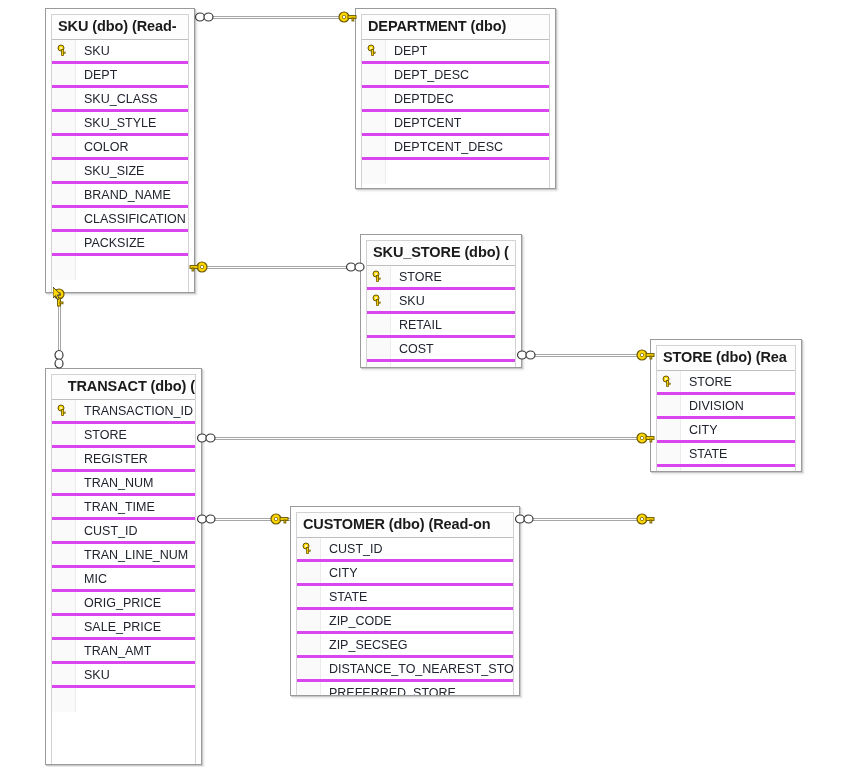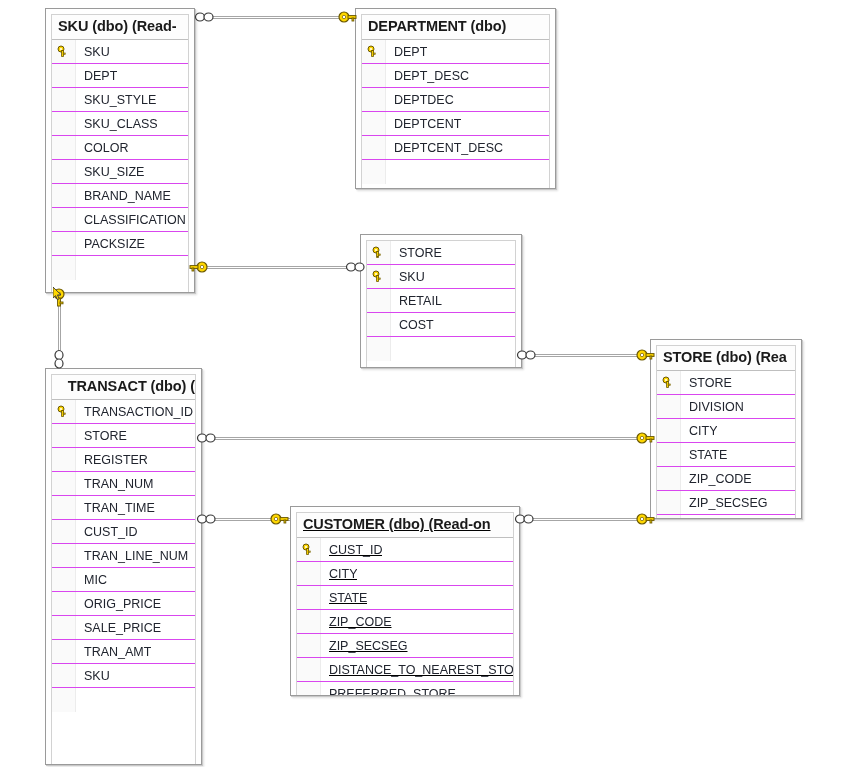--- a/index.html
+++ b/index.html
@@ -52,21 +52,21 @@
     overflow: hidden;
     line-height: 17px;
   }
   .col-list {
     display: block;
   }
   .col-row {
     display: flex;
     align-items: center;
     height: 24px;
-    border-bottom: 1px solid #d946ef;
+    border-bottom: 3px solid #d946ef;
     box-sizing: border-box;
     background: #ffffff;
     white-space: nowrap;
   }
   .col-row.empty { border-bottom: none; }
   .key-cell {
     width: 24px;
     min-width: 24px;
     height: 100%;
     border-right: 1px solid #ececec;
@@ -261,25 +261,25 @@
             </svg>
           </div>
           <div class="col-name">SKU</div>
         </div>
         <div class="col-row">
           <div class="key-cell"></div>
           <div class="col-name">DEPT</div>
         </div>
         <div class="col-row">
           <div class="key-cell"></div>
+          <div class="col-name">SKU_CLASS</div>
+        </div>
+        <div class="col-row">
+          <div class="key-cell"></div>
           <div class="col-name">SKU_STYLE</div>
-        </div>
-        <div class="col-row">
-          <div class="key-cell"></div>
-          <div class="col-name">SKU_CLASS</div>
         </div>
         <div class="col-row">
           <div class="key-cell"></div>
           <div class="col-name">COLOR</div>
         </div>
         <div class="col-row">
           <div class="key-cell"></div>
           <div class="col-name">SKU_SIZE</div>
         </div>
         <div class="col-row">
@@ -336,20 +336,21 @@
         <div class="col-row empty">
           <div class="key-cell"></div>
           <div class="col-name"></div>
         </div>
       </div>
     </div>
   </div>
 
   <div class="table-box" style="left:360px; top:234px; width:162px; height:134px;">
     <div class="table-inner">
+      <div class="table-title">SKU_STORE (dbo) (</div>
       <div class="col-list">
         <div class="col-row">
           <div class="key-cell">
             <svg class="key-glyph" width="13" height="13" viewBox="0 0 13 13">
               <circle cx="4" cy="4" r="3" fill="#ffd700" stroke="#6b5800" stroke-width="1"></circle>
               <circle cx="4" cy="4" r="1" fill="#ffffff"></circle>
               <rect x="4.6" y="5.4" width="1.9" height="6" fill="#ffd700" stroke="#6b5800" stroke-width="0.8"></rect>
               <rect x="6.2" y="8" width="2" height="1.3" fill="#ffd700" stroke="#6b5800" stroke-width="0.7"></rect>
             </svg>
           </div>
@@ -375,21 +376,21 @@
           <div class="col-name">COST</div>
         </div>
         <div class="col-row empty">
           <div class="key-cell"></div>
           <div class="col-name"></div>
         </div>
       </div>
     </div>
   </div>
 
-  <div class="table-box" style="left:650px; top:339px; width:152px; height:180px;">
+  <div class="table-box" style="left:650px; top:339px; width:152px; height:133px;">
     <div class="table-inner">
       <div class="table-title">STORE (dbo) (Rea</div>
       <div class="col-list">
         <div class="col-row">
           <div class="key-cell">
             <svg class="key-glyph" width="13" height="13" viewBox="0 0 13 13">
               <circle cx="4" cy="4" r="3" fill="#ffd700" stroke="#6b5800" stroke-width="1"></circle>
               <circle cx="4" cy="4" r="1" fill="#ffffff"></circle>
               <rect x="4.6" y="5.4" width="1.9" height="6" fill="#ffd700" stroke="#6b5800" stroke-width="0.8"></rect>
               <rect x="6.2" y="8" width="2" height="1.3" fill="#ffd700" stroke="#6b5800" stroke-width="0.7"></rect>
@@ -485,21 +486,21 @@
           <div class="col-name">SKU</div>
         </div>
         <div class="col-row empty">
           <div class="key-cell"></div>
           <div class="col-name"></div>
         </div>
       </div>
     </div>
   </div>
 
-  <div class="table-box" style="left:290px; top:506px; width:230px; height:190px;text-decoration:underline;">
+  <div class="table-box" style="left:290px; top:506px; width:230px; height:190px;">
     <div class="table-inner">
       <div class="table-title">CUSTOMER (dbo) (Read-on</div>
       <div class="col-list">
         <div class="col-row">
           <div class="key-cell">
             <svg class="key-glyph" width="13" height="13" viewBox="0 0 13 13">
               <circle cx="4" cy="4" r="3" fill="#ffd700" stroke="#6b5800" stroke-width="1"></circle>
               <circle cx="4" cy="4" r="1" fill="#ffffff"></circle>
               <rect x="4.6" y="5.4" width="1.9" height="6" fill="#ffd700" stroke="#6b5800" stroke-width="0.8"></rect>
               <rect x="6.2" y="8" width="2" height="1.3" fill="#ffd700" stroke="#6b5800" stroke-width="0.7"></rect>

